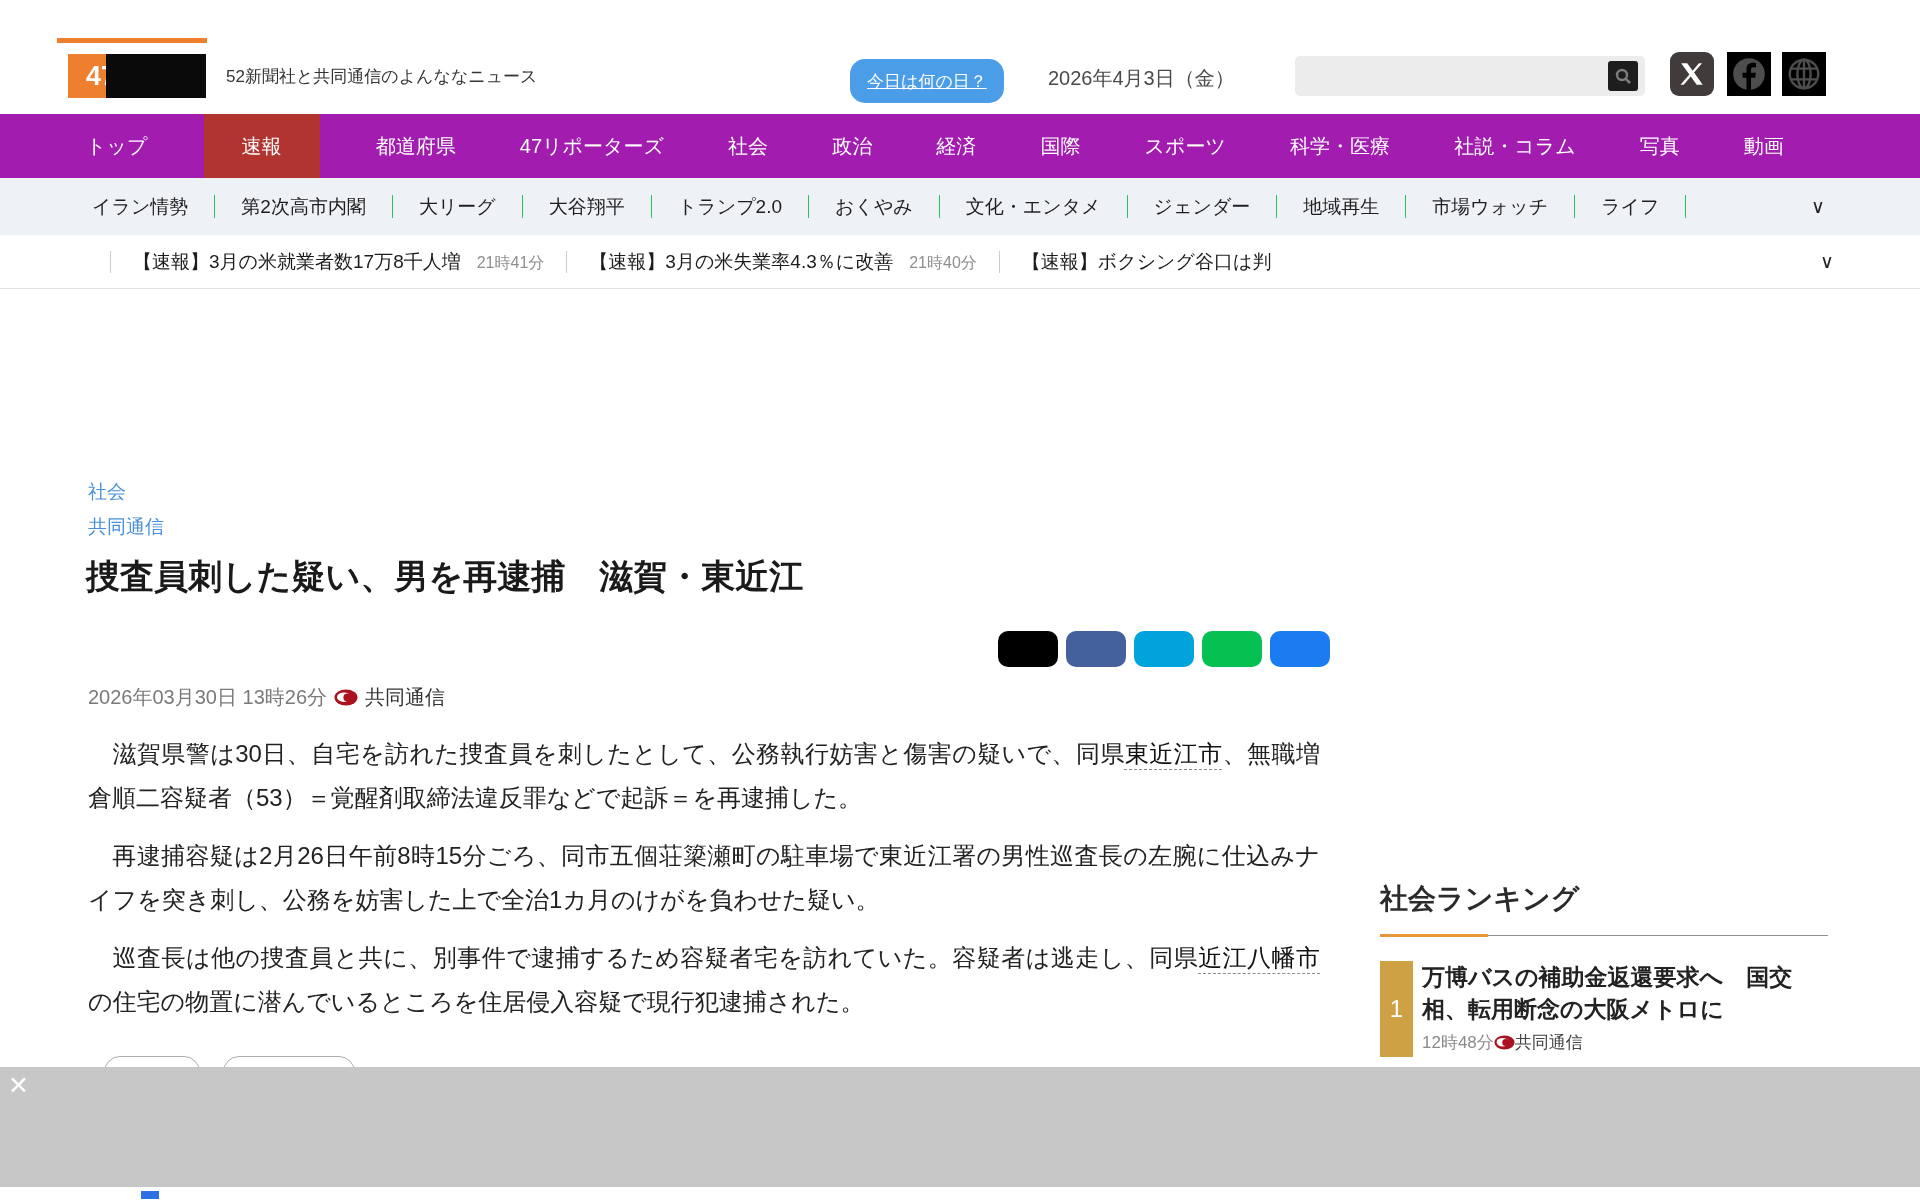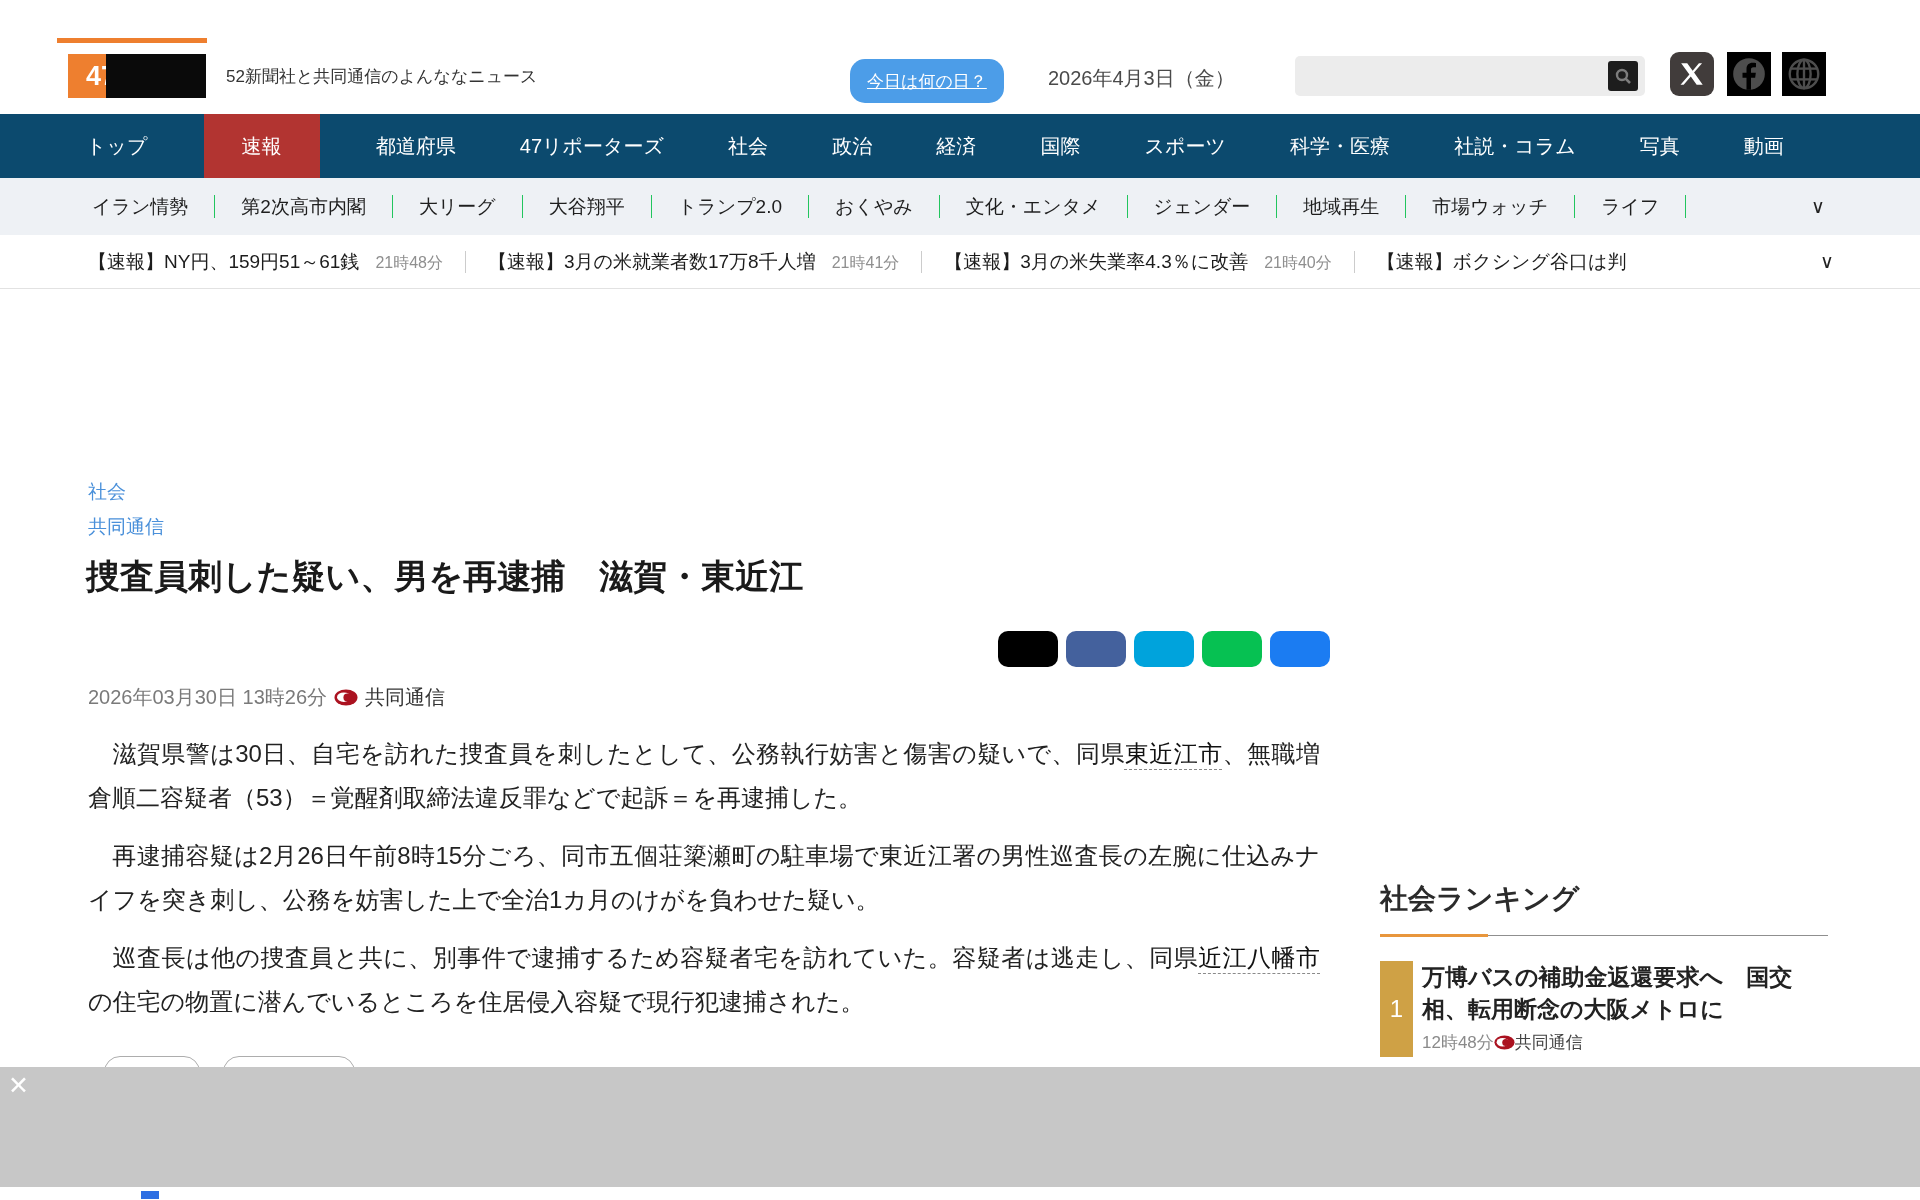--- a/index.html
+++ b/index.html
@@ -26,21 +26,21 @@
     border:none; outline:none; font-size:16px; font-family:inherit; color:#333; }
   .search-btn { position:absolute; right:7px; top:5px; width:30px; height:30px; background:#1d1d1d;
     border:none; border-radius:3px; display:flex; align-items:center; justify-content:center; cursor:pointer; }
   .sns { position:absolute; top:52px; width:44px; height:44px; display:flex; align-items:center;
     justify-content:center; }
   .sns-x { left:1670px; background:#413c3b; border-radius:9px; }
   .sns-fb { left:1727px; background:#000; }
   .sns-globe { left:1782px; background:#000; }
 
   
-  .mainnav { position:absolute; top:114px; left:0; width:1920px; height:64px; background:#0c4a6e;
+  .mainnav { position:absolute; top:114px; left:0; width:1920px; height:64px; background:#a21caf;
     display:flex; align-items:stretch; justify-content:space-between; padding:0 128px 0 78px; }
   .mainnav a { display:flex; align-items:center; padding:0 8px; color:#fff; font-size:20px; }
   .mainnav a.active { background:#b23431; padding:0 38px; }
 
   
   .subnav { position:absolute; top:178px; left:0; width:1920px; height:57px; background:#eef1f5;
     display:flex; align-items:center; padding-left:66px; }
   .subnav a { font-size:19px; color:#1e1e1e; padding:0 26px; border-right:1px solid #22c55e; line-height:23px; }
   .chev { position:absolute; right:95px; top:50%; transform:translateY(-54%); font-size:19px; color:#222;
     background:none; border:none; cursor:pointer; font-family:inherit; }
@@ -170,24 +170,20 @@
     <a>おくやみ</a>
     <a>文化・エンタメ</a>
     <a>ジェンダー</a>
     <a>地域再生</a>
     <a>市場ウォッチ</a>
     <a>ライフ</a>
     <button class="chev">∨</button>
   </div>
 
   <div class="ticker">
-    <div class="titem">
-      <a class="ttext">【速報】NY円、159円51～61銭</a>
-      <span class="ttime">21時48分</span>
-    </div>
     <span class="tsep"></span>
     <div class="titem">
       <a class="ttext">【速報】3月の米就業者数17万8千人増</a>
       <span class="ttime">21時41分</span>
     </div>
     <span class="tsep"></span>
     <div class="titem">
       <a class="ttext">【速報】3月の米失業率4.3％に改善</a>
       <span class="ttime">21時40分</span>
     </div>

